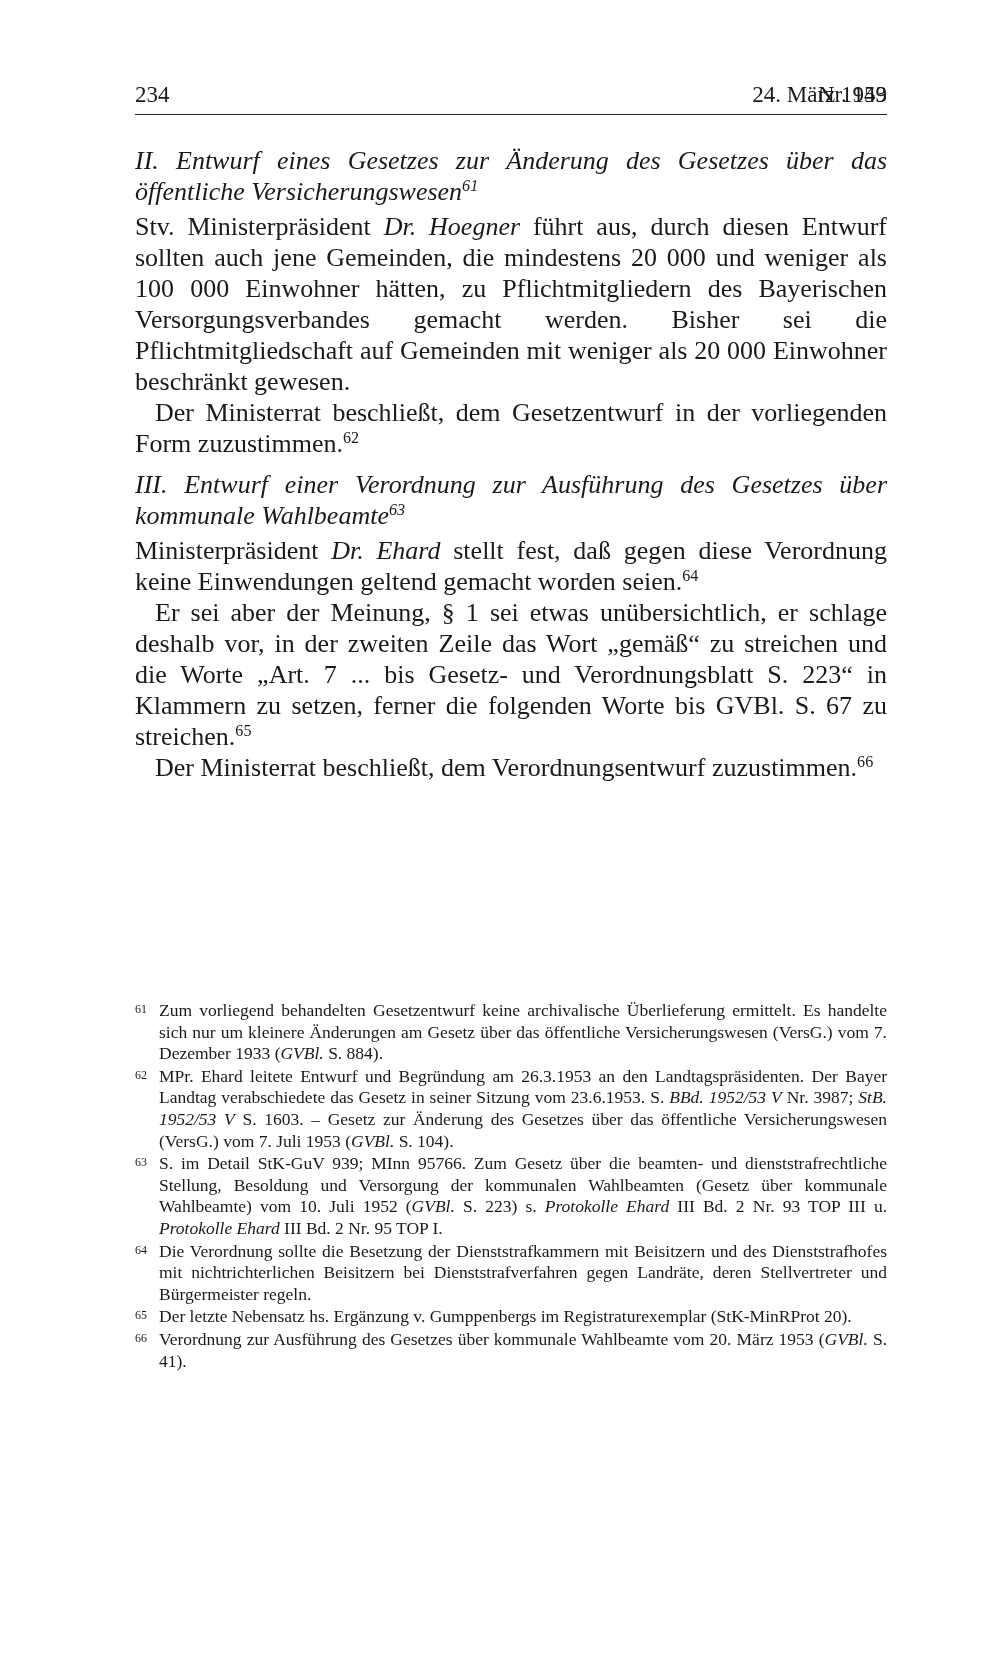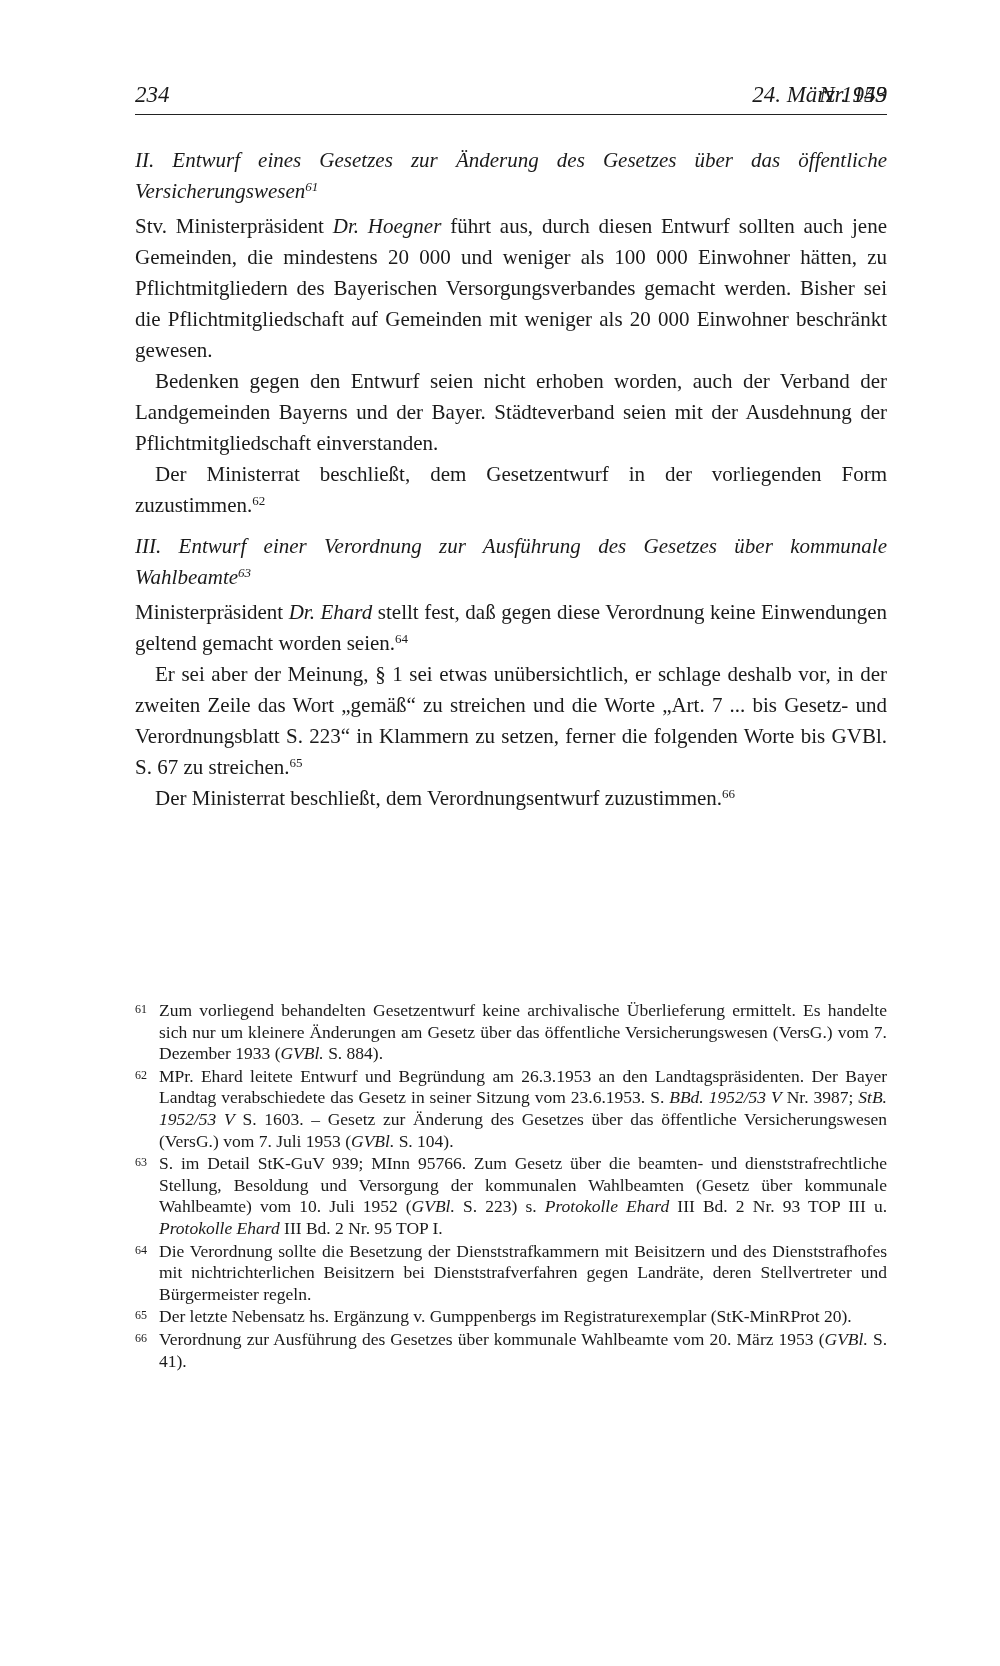--- a/index.html
+++ b/index.html
@@ -1,25 +1,25 @@
 <!DOCTYPE html>
 <html><head>
 <meta charset="utf-8">
 <style>
   html, body { margin: 0; padding: 0; background: #ffffff; }
   body { width: 1000px; height: 1666px; position: relative; overflow: hidden;
          font-family: "Liberation Serif", "DejaVu Serif", serif; color: #1a1a1a; }
   .page { position: absolute; left: 135px; top: 0; width: 752px; }
   .runhead { position: absolute; top: 80px; left: 0; width: 752px; height: 34px;
-             font-size: 23px; border-bottom: 1.5px solid #222; font-style: italic; }
+             font-size: 23px; border-bottom: 1.5px solid #222; }
   .runhead span { position: absolute; bottom: 6px; }
   .rh-page { left: 0; }
   .rh-date { left: 0; right: 0; text-align: right; }
   .rh-nr { right: 0; margin-left: 20px; }
-  .body { position: absolute; top: 145px; left: 0; width: 752px; font-size: 21px; line-height: 31px; }
+  .body { position: absolute; top: 145px; left: 0; width: 752px; font-size: 26px; line-height: 31px; }
   .h { font-style: italic; margin: 0; text-align: justify; }
   .h + .p { margin-top: 4px; }
   .p { margin: 0; text-align: justify; }
   .p.ind { text-indent: 20px; }
   .p + .h { margin-top: 10px; }
   sup { font-size: 0.62em; vertical-align: 0.55em; line-height: 0; }
   i { font-style: italic; }
   .notes { position: absolute; top: 1000px; left: 0; width: 752px; font-size: 17.5px; line-height: 21.6px; }
   .fn { position: relative; padding-left: 24px; margin: 0 0 1px 0; text-align: justify; }
   .fn-num { position: absolute; left: 0; top: 0; font-size: 12px; line-height: 18px; }
@@ -31,21 +31,20 @@
   <div class="runhead">
     <span class="rh-page">234</span>
     <span class="rh-date">24. März 1953</span>
     <span class="rh-nr">Nr. 149</span>
   </div>
 
   <div class="body">
 
     <p class="h"><span>II. Entwurf eines Gesetzes zur Änderung des Gesetzes über das öffentliche Versicherungswesen</span><sup>61</sup></p>
     <p class="p"><span>Stv. Ministerpräsident </span><i>Dr. Hoegner</i><span> führt aus, durch diesen Entwurf sollten auch jene Gemeinden, die mindestens 20 000 und weniger als 100 000 Einwohner hätten, zu Pflichtmitgliedern des Bayerischen Versorgungsverbandes gemacht werden. Bisher sei die Pflichtmitgliedschaft auf Gemeinden mit weniger als 20 000 Einwohner beschränkt gewesen.</span></p>
-    <p class="p ind"><span>Bedenken gegen den Entwurf seien nicht erhoben worden, auch der Verband der Landgemeinden Bayerns und der Bayer. Städteverband seien mit der Ausdehnung der Pflichtmitgliedschaft einverstanden.</span></p>
     <p class="p ind"><span>Der Ministerrat beschließt, dem Gesetzentwurf in der vorliegenden Form zuzustimmen.</span><sup>62</sup></p>
 
     <p class="h"><span>III. Entwurf einer Verordnung zur Ausführung des Gesetzes über kommunale Wahlbeamte</span><sup>63</sup></p>
     <p class="p"><span>Ministerpräsident </span><i>Dr. Ehard</i><span> stellt fest, daß gegen diese Verordnung keine Einwendungen geltend gemacht worden seien.</span><sup>64</sup></p>
     <p class="p ind"><span>Er sei aber der Meinung, § 1 sei etwas unübersichtlich, er schlage deshalb vor, in der zweiten Zeile das Wort „gemäß“ zu streichen und die Worte „Art. 7 ... bis Gesetz- und Verordnungsblatt S. 223“ in Klammern zu setzen, ferner die folgenden Worte bis GVBl. S. 67 zu streichen.</span><sup>65</sup></p>
     <p class="p ind"><span>Der Ministerrat beschließt, dem Verordnungsentwurf zuzustimmen.</span><sup>66</sup></p>
   </div>
 
   <div class="notes" id="notes">
       <p class="fn"><span class="fn-num">61</span><span>Zum vorliegend behandelten Gesetzentwurf keine archivalische Überlieferung ermittelt. Es handelte sich nur um kleinere Änderungen am Gesetz über das öffentliche Versicherungswesen (VersG.) vom 7. Dezember 1933 (</span><i>GVBl.</i><span> S. 884).</span></p>

